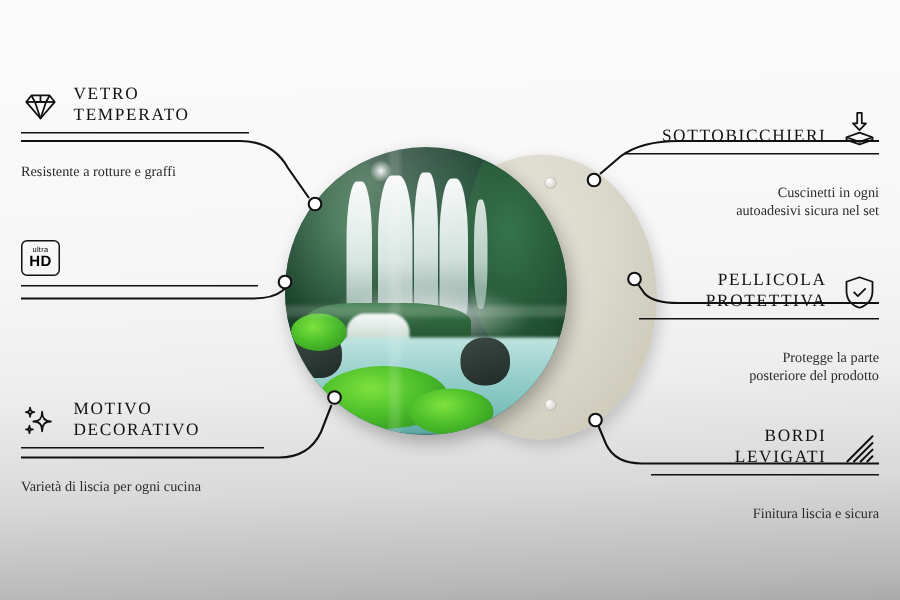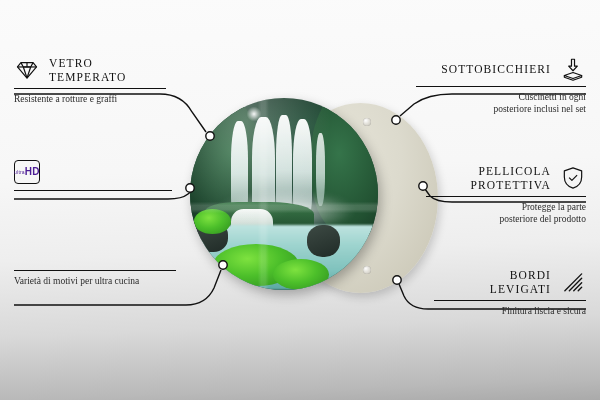--- a/index.html
+++ b/index.html
@@ -73,42 +73,42 @@
       linear-gradient(180deg, rgba(255,255,255,0) 54%, rgba(255,255,255,.16) 56%, rgba(255,255,255,.16) 58%, rgba(255,255,255,0) 60%),
       radial-gradient(ellipse at 30% 12%, rgba(255,255,255,.28), rgba(255,255,255,0) 45%); }
   .sparkle { position:absolute; left:30%; top:4%; width:16px; height:16px;
     background:radial-gradient(circle, rgba(255,255,255,.95), rgba(255,255,255,0) 65%); }
 
   
   .lines { position:absolute; inset:0; }
 
   
   .feat { position:absolute; }
-  .feat .head { display:flex; align-items:center; gap:9px; }
+  .feat .head { display:flex; align-items:flex-end; gap:9px; }
   .feat .title {
     font-size:11.5px; letter-spacing:1.1px; line-height:14px;
     color:#111; font-weight:400; text-transform:uppercase;
   }
   .feat .rule { height:1px; background:#111; margin-top:4px; }
   .feat .sub {
-    font-size:9.5px; line-height:12px; color:#2b2b2b; margin-top:4px;
+    font-size:9.5px; line-height:12px; color:#2b2b2b; margin-top:20px;
   }
   .feat.left .head { justify-content:flex-start; }
   .feat.left .sub { text-align:left; }
-  .feat.right .head { justify-content:flex-end; }
+  .feat.right .head { justify-content:flex-end;margin-top:16px; }
   .feat.right .title { text-align:right; }
   .feat.right .sub { text-align:right; }
 
   .ico { width:26px; height:26px; flex:0 0 26px; display:block; }
   .ico svg { display:block; width:26px; height:26px; }
 
   .hd-badge {
     width:26px; height:24px; border:1.4px solid #111; border-radius:4px;
-    display:flex; align-items:center; justify-content:center;
-    font-family:"Liberation Sans", sans-serif; line-height:1; color:#4c1d95;
+    display:flex; flex-direction:column; align-items:center; justify-content:center;
+    font-family:"Liberation Sans", sans-serif; line-height:1; color:#000000;
   }
   .hd-badge .u { font-size:5px; letter-spacing:.2px; }
   .hd-badge .h { font-size:10px; font-weight:700; letter-spacing:.3px; }
 
   
   .f-vetro   { left:14px;  top:56px;  width:152px; }
   .f-stampa  { left:14px;  top:160px; width:158px; }
   .f-motivo  { left:14px;  top:266px; width:162px; }
   .f-sotto   { right:14px; top:56px;  width:170px; }
   .f-pellic  { right:14px; top:164px; width:160px; }
@@ -200,43 +200,58 @@
         <span class="hd-badge">
           <span class="u">ultra</span>
           <span class="h">HD</span>
         </span>
       </span>
     </div>
     <div class="rule"></div>
   </div>
 
   <div class="feat left f-motivo">
-    <div class="rule"></div>
-    <div class="sub">Varietà di motivi per ultra cucina</div>
+    <div class="head">
+      <span class="ico">
+        <svg viewBox="0 0 24 24" fill="none" stroke="#111" stroke-width="1.1" stroke-linejoin="round">
+          <path d="M13 6 C13 10.2 14.6 12 18.4 12 C14.6 12 13 13.8 13 18 C13 13.8 11.4 12 7.6 12 C11.4 12 13 10.2 13 6 Z"></path>
+          <path d="M5.6 3.4 C5.6 5.4 6.3 6.2 8.2 6.2 C6.3 6.2 5.6 7 5.6 9 C5.6 7 4.9 6.2 3 6.2 C4.9 6.2 5.6 5.4 5.6 3.4 Z"></path>
+          <path d="M5.2 14.6 C5.2 16.2 5.8 16.9 7.3 16.9 C5.8 16.9 5.2 17.6 5.2 19.2 C5.2 17.6 4.6 16.9 3.1 16.9 C4.6 16.9 5.2 16.2 5.2 14.6 Z"></path>
+        </svg>
+      </span>
+      <div>
+        <div class="title">
+          <span>MOTIVO</span><br>
+          <span>DECORATIVO</span>
+        </div>
+      </div>
+    </div>
+    <div class="rule"></div>
+    <div class="sub">Varietà di liscia per ogni cucina</div>
   </div>
 
   <div class="feat right f-sotto">
     <div class="head">
       <div>
         <div class="title">
           <span>SOTTOBICCHIERI</span><br>
         </div>
       </div>
       <span class="ico">
         <svg viewBox="0 0 24 24" fill="none" stroke="#111" stroke-width="1.1" stroke-linejoin="round">
           <path d="M10.6 3 H13.4 V9.4 H16 L12 13.6 L8 9.4 H10.6 Z"></path>
           <path d="M12 15.2 L20 18 L12 20.8 L4 18 Z"></path>
           <path d="M4 18 V19.6 L12 22.4 L20 19.6 V18"></path>
         </svg>
       </span>
     </div>
     <div class="rule"></div>
     <div class="sub">
       <span>Cuscinetti in ogni</span><br>
-      <span>posteriore inclusi nel set</span>
+      <span>autoadesivi sicura nel set</span>
     </div>
   </div>
 
   <div class="feat right f-bordi">
     <div class="head">
       <div>
         <div class="title">
           <span>BORDI</span><br>
           <span>LEVIGATI</span>
         </div>

